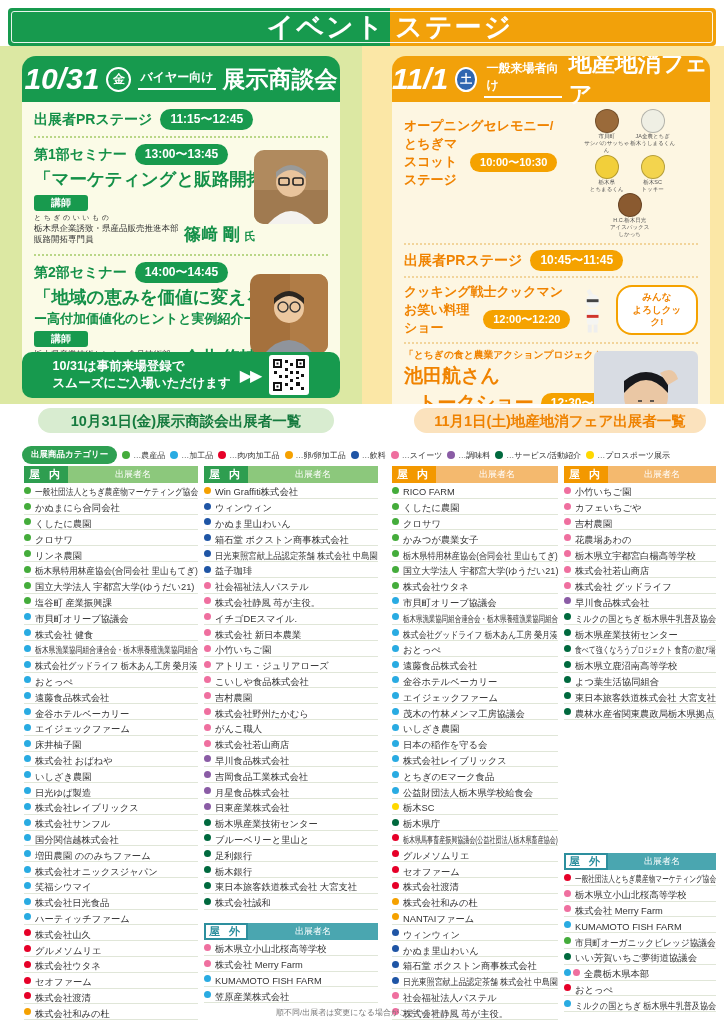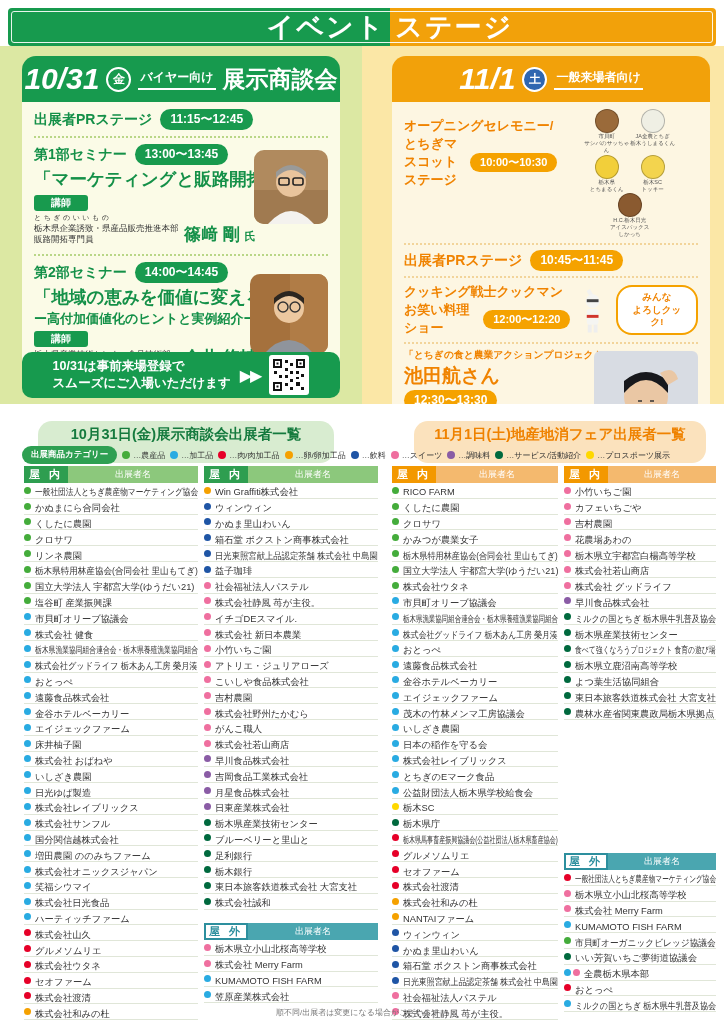--- a/index.html
+++ b/index.html
@@ -70,21 +70,21 @@
   .talkproj{font-size:9.8px;font-weight:bold;}
   .talkname{font-size:19px;font-weight:bold;margin-top:1px;}
   .talkrow{display:flex;align-items:center;gap:7px;margin:1px 0 3px;}
   .talktitle{font-size:19px;font-weight:bold;}
   .talkdesc{font-size:8px;color:#555;line-height:1.45;width:182px;}
   .lotlead{font-size:9.5px;color:#444;font-weight:bold;}
   .lotrow{display:flex;align-items:center;gap:7px;margin-top:2px;}
   .lotlabel{font-size:14px;font-weight:bold;}
   
   .lists{position:absolute;left:0;top:404px;width:724px;height:620px;background:#fff;}
-  .daypill{position:absolute;top:17px;height:42px;border-radius:14px;text-align:center;
+  .daypill{position:absolute;top:4px;height:25px;border-radius:14px;text-align:center;
            font-size:14.5px;font-weight:bold;line-height:27px;}
   .daypill.d1{left:38px;width:296px;background:#d8ecd0;color:#157a3e;}
   .daypill.d2{left:414px;width:292px;background:#fbe2bd;color:#ef8200;}
   .legend{position:absolute;left:22px;top:42px;width:698px;display:flex;align-items:center;gap:5px;}
   .lbadge{background:#2ea052;color:#fff;font-size:8.5px;font-weight:bold;border-radius:9px;padding:3px 9px;white-space:nowrap;}
   .lgd{display:flex;align-items:center;gap:3px;font-size:8px;color:#333;white-space:nowrap;}
   .ldot{width:8px;height:8px;border-radius:50%;display:inline-block;}
   .xcol{position:absolute;}
   .c1{left:24px;top:62px;width:174px;}
   .c2{left:204px;top:62px;width:174px;}
@@ -224,20 +224,21 @@
       <rect x="24" y="19" width="3" height="2" fill="#111"></rect>
     </svg>
   </div>
 </div>
 
 <div class="card o" style="left:384px;top:56px;width:318px;margin-left:8px;">
   <div class="card-head">
     <span class="date">11/1</span>
     <span class="wday sat">土</span>
     <span class="aud">一般来場者向け</span>
+    <span class="ctitle">地産地消フェア</span>
   </div>
   <div class="card-body">
     <div style="display:flex;gap:4px;">
       <div style="width:166px;padding-top:8px;">
         <div class="evlabel otxt" style="font-size:13px;">オープニングセレモニー/</div>
         <div class="evrow" style="gap:4px;">
           <span class="evlabel otxt" style="font-size:13px;">とちぎマスコットステージ</span>
           <span class="pill" style="font-size:11px;">10:00〜10:30</span>
         </div>
       </div>
@@ -294,20 +295,21 @@
           <rect x="18" y="38" width="4" height="8" fill="#eee"></rect>
       </svg>
       <div class="bubble pre">みんな
 よろしクック!</div>
     </div>
     <div class="div-o"></div>
     <div class="talk">
       <div class="talkproj otxt">「とちぎの食と農業アクションプロジェクト」</div>
       <div class="talkname otxt">池田航さん</div>
       <div class="talkrow">
+        <span class="talktitle otxt" style="padding-left:14px;">トークショー</span>
         <span class="pill">12:30〜13:30</span>
       </div>
       <div class="talkdesc pre">日本テレビ系列ZIP!「旅するエプロン」コーナーで大人気!
 調理師や食育インストラクターの資格を持つ、池田航さんが登場!</div>
       <div class="photo" style="right:0;top:2px;width:104px;height:116px;border-radius:6px;">
         <svg width="104" height="116" viewBox="0 0 104 116">
           <rect width="104" height="116" fill="#d8dce3"></rect>
             <rect y="58" width="104" height="58" fill="#c7ccd5"></rect>
           <path d="M20 116 Q52 78 84 116 Z" fill="#17181c"></path>
           <circle cx="52" cy="46" r="22" fill="#eac7a4"></circle>

